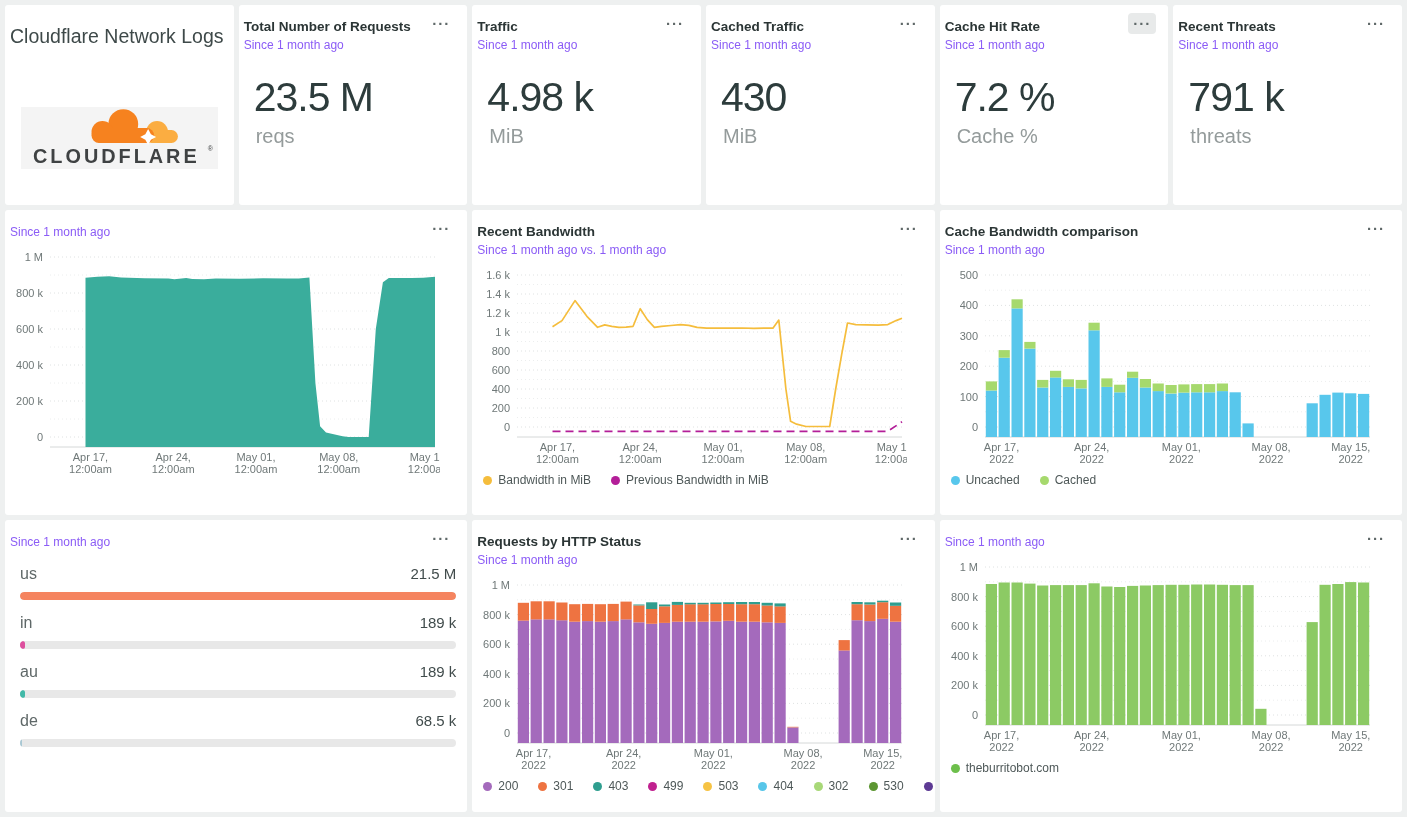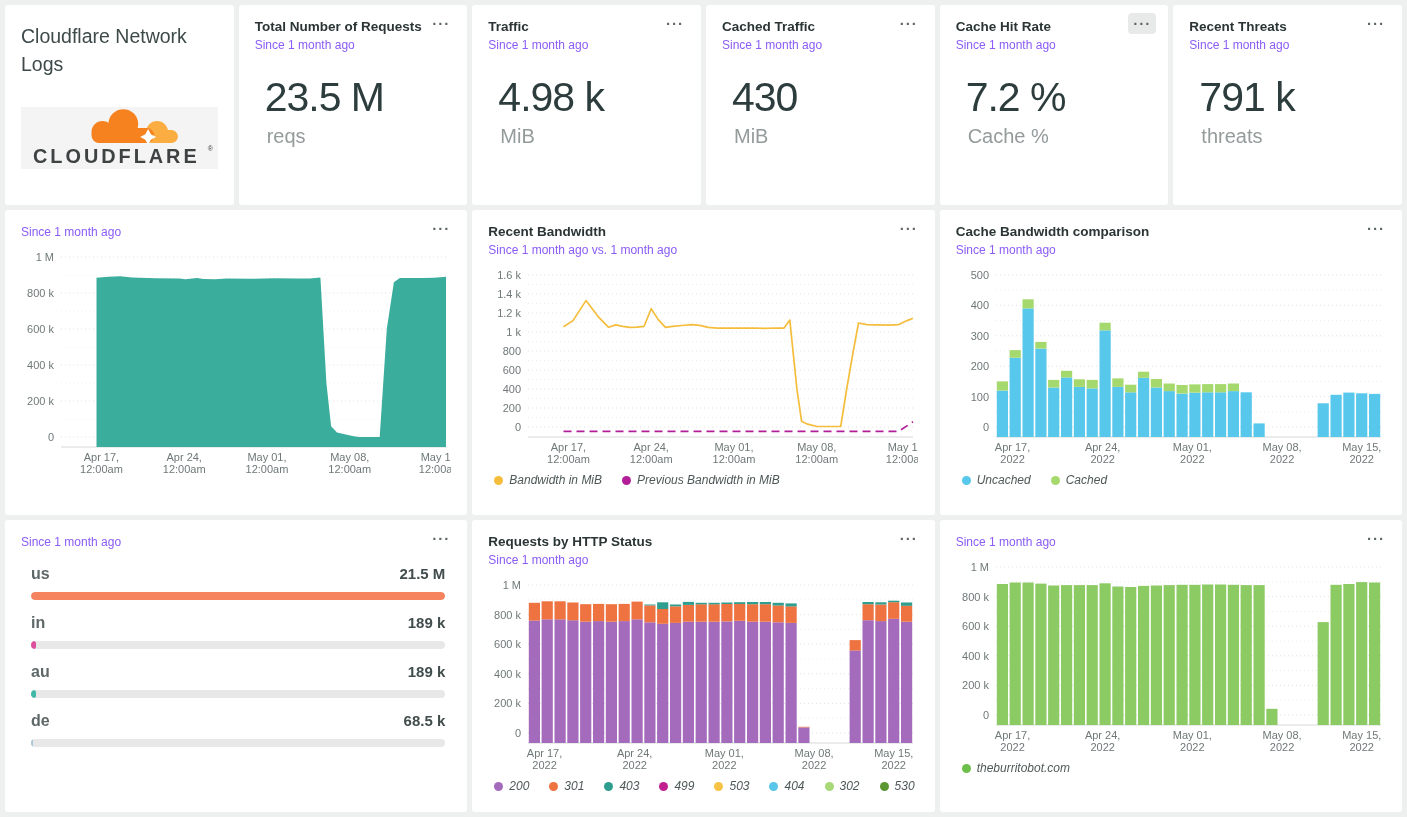--- a/index.html
+++ b/index.html
@@ -1,45 +1,45 @@
 <!DOCTYPE html>
 <html><head>
 <meta charset="utf-8">
 <style>
   * { margin:0; padding:0; box-sizing:border-box; }
   html,body { width:1407px; height:817px; overflow:hidden; }
   body { background:#eef0f0; font-family:"Liberation Sans","DejaVu Sans",sans-serif; color:#2b3535; }
   .dashboard { width:1407px; height:817px; display:grid; grid-template-columns:repeat(6,1fr);
                grid-template-rows:200px 305px 292px; gap:5px; padding:5px; }
-  .card { background:#fff; border-radius:3px; position:relative; padding:13px 16px; overflow:hidden; }
+  .card { background:#fff; border-radius:3px; position:relative; padding:13px 5px; overflow:hidden; }
   .span2 { grid-column:span 2; }
   .card-title { font-size:13.5px; font-weight:700; color:#2b3535; line-height:1.35; }
   .card-sub { font-size:12px; color:#8b5cf6; margin-top:2px; }
   .dots { position:absolute; top:8px; right:12px; font-size:15px; font-weight:700; color:#5f6868;
           letter-spacing:1px; cursor:pointer; line-height:1; padding:3px 5px; border-radius:4px; }
   .dots.hl { background:#e8eaea; }
   
   .brand-title { font-size:19.5px; color:#3e4949; line-height:1.45; margin-top:4px; }
   .logo-box { position:absolute; left:16px; right:16px; bottom:36px; height:62px; background:#f4f4f4;
               display:flex; align-items:center; justify-content:flex-start; }
   
   .stat-value { font-size:41px; font-weight:300; color:#2d3c3c; margin-top:22px; margin-left:10px;
                 letter-spacing:-1px; white-space:nowrap; }
   .stat-unit { font-size:20px; color:#949b9b; margin-left:12px; margin-top:4px; }
   
   .chart-box { position:relative; margin-top:10px; width:100%; }
   .h-request { height:228px; }
   .h-row2 { height:200px; }
   .h-row3 { height:196px; }
   .legend { display:flex; align-items:center; gap:20px; margin-top:6px; padding-left:6px; flex-wrap:nowrap; }
-  .legend-item { display:flex; align-items:center; gap:6px; cursor:pointer;font-style:italic; }
+  .legend-item { display:flex; align-items:center; gap:6px; cursor:pointer; }
   .legend-dot { width:9px; height:9px; border-radius:50%; flex:0 0 auto; }
   .legend-label { font-size:12px; color:#4e5858; white-space:nowrap; }
   
-  .country-list { margin-top:16px; padding:0 6px 0 10px;font-weight:bold; }
+  .country-list { margin-top:16px; padding:0 6px 0 10px; }
   .country-row { margin-bottom:14px; }
   .country-top { display:flex; justify-content:space-between; align-items:baseline; }
   .country-label { font-size:16px; color:#5f6868; }
   .country-value { font-size:15px; color:#414c4c; }
   .country-track { height:8px; background:#e8e8e8; border-radius:4px; margin-top:9px; overflow:hidden; }
   .country-fill { height:8px; border-radius:4px; }
   svg text { font-family:"Liberation Sans","DejaVu Sans",sans-serif; }
 </style>
 </head>
 <body>

